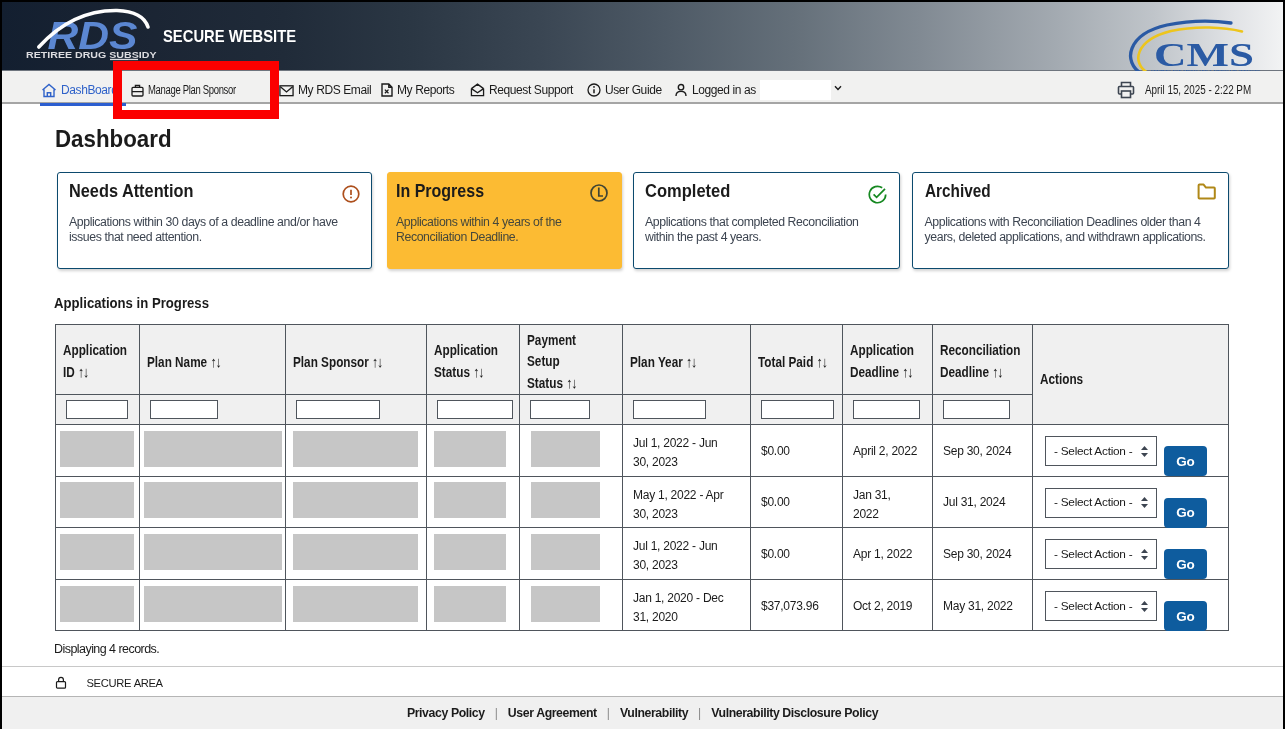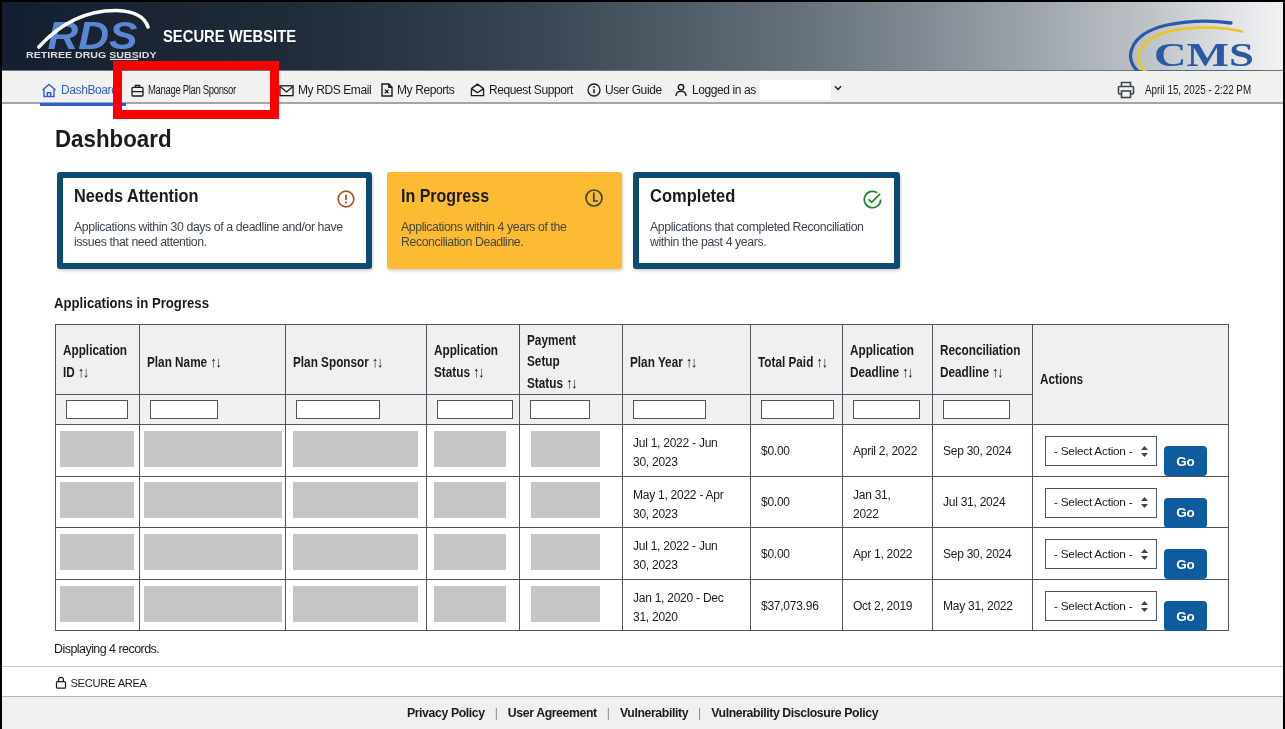--- a/index.html
+++ b/index.html
@@ -29,21 +29,21 @@
   border:9px solid #fb0000; z-index:5; }
 #loginbox { position:absolute; left:758px; top:8.5px; width:71px; height:20px; background:#fff; }
 #chev { position:absolute; left:832px; top:13.5px; }
 #chev svg, #printicon svg { display:block; }
 #printicon { position:absolute; left:1115px; top:10px; }
 #navdate { position:absolute; left:1143px; top:12px; font-size:12px; color:#1b1b1b; transform:scaleX(0.82); transform-origin:left; }
 
 
 h1 { position:absolute; left:53px; top:125px; font-size:24px; line-height:24px; color:#1b1b1b; transform:scaleX(0.93); transform-origin:left; }
 
-.card { position:absolute; top:170px; height:97px; background:#fff; border:6px solid #0c4a6e;
+.card { position:absolute; top:170px; height:97px; background:#fff; border:1px solid #0c4a6e;
   border-radius:3px; box-shadow:1px 2px 3px rgba(0,0,0,0.18); padding:7px 13px 0 11px; }
 .card h2 { font-size:18.5px; line-height:22px; color:#1b1b1b; transform:scaleX(0.9); transform-origin:left; margin-top:0px; }
 #card1 h2 { transform:scaleX(0.882); }
 #card2 h2 { transform:scaleX(0.865); }
 #card3 h2 { transform:scaleX(0.893); }
 #card4 h2 { transform:scaleX(0.83); }
 .card p { font-size:12.3px; line-height:14.6px; color:#3d4551; letter-spacing:-0.4px; margin-top:13px; }
 .card .cicon { position:absolute; top:13px; right:12px; }
 #card1 .cicon { right:11.5px; top:12px; }
 #card2 .cicon { right:13.5px; top:10.5px; }
@@ -77,21 +77,21 @@
 .drow td:nth-child(3) .redact, .drow td:nth-child(4) .redact { margin-left:-3px; }
 .drow td:nth-child(5) .redact { margin-left:1px; }
 .sel { transform:translateY(1px); display:inline-flex; align-items:center; justify-content:space-between; width:112px; height:30px;
   border:1.67px solid #4f555c; background:#fff; font-size:11.8px; letter-spacing:-0.25px; padding:0 7px 0 8px; vertical-align:middle; white-space:nowrap; }
 .gobtn { transform:translateY(1px); display:inline-flex; align-items:center; justify-content:center; width:43.5px; height:30px;
   background:#0e5c9e; border-radius:4px; color:#fff; font-weight:bold; font-size:13.5px; vertical-align:middle; margin-left:6.5px;margin-top:20px; }
 #displaying { position:absolute; left:52px; top:640px; font-size:12.5px; letter-spacing:-0.55px; color:#1b1b1b; }
 
 
 #secline { position:absolute; left:0px; top:664px; width:1281px; border-top:1px solid #c8c8c8; }
-#securearea { position:absolute; left:52.5px; top:674px; display:flex; align-items:center; gap:4px;
+#securearea { position:absolute; left:52.5px; top:674px; display:flex; align-items:center; gap:20px;
   font-size:11.2px; letter-spacing:-0.35px; word-spacing:0.5px; color:#1b1b1b; }
 #footer { position:absolute; left:0; top:694px; width:1281px; height:35px; background:#f0f0f0;
   border-top:1px solid #b5b5b5; display:flex; align-items:flex-start; padding-top:9.5px; justify-content:center; }
 #footer .flink { font-size:12.3px; font-weight:bold; color:#1b1b1b; letter-spacing:-0.4px; line-height:12px; }
 #footer .fsep { color:#8a8a8a; margin:0 10px; font-size:12px; line-height:12px; }
 </style>
 </head>
 <body>
 <div id="page">
   <div id="banner">
@@ -199,20 +199,27 @@
           <circle cx="9" cy="9" r="8"></circle>
           <path d="M8.8 3.4 V12 H13"></path>
         </svg></span>
   </div>
   <div class="card" id="card3">
     <h2>Completed</h2>
     <p>Applications that completed Reconciliation within the past 4 years.</p>
     <span class="cicon"><svg width="19" height="19" viewBox="0 0 19 19" fill="none">
           <path d="M 14.2 2.8 A 8.2 8.2 0 1 0 17.7 9.5" stroke="#168821" stroke-width="1.7"></path>
           <path d="M5.6 9.3 L8.6 12.3 L17 3.8" stroke="#168821" stroke-width="1.7"></path>
+        </svg></span>
+  </div>
+  <div class="card" id="card4">
+    <h2>Archived</h2>
+    <p>Applications with Reconciliation Deadlines older than 4 years, deleted applications, and withdrawn applications.</p>
+    <span class="cicon"><svg width="19" height="17" viewBox="0 0 19 17" fill="none" stroke="#b08818" stroke-width="2">
+          <path d="M1.6 14.8 V2.4 Q1.6 1.6 2.4 1.6 H6.6 L9 4.6 H17 Q17.8 4.6 17.8 5.4 V14.8 Q17.8 15.6 17 15.6 H2.4 Q1.6 15.6 1.6 14.8 Z" stroke-linejoin="round"></path>
         </svg></span>
   </div>
 
   <div id="aip">Applications in Progress</div>
 
   <table id="tbl">
     <colgroup>
       <col style="width:84px">
         <col style="width:146px">
         <col style="width:141px">

